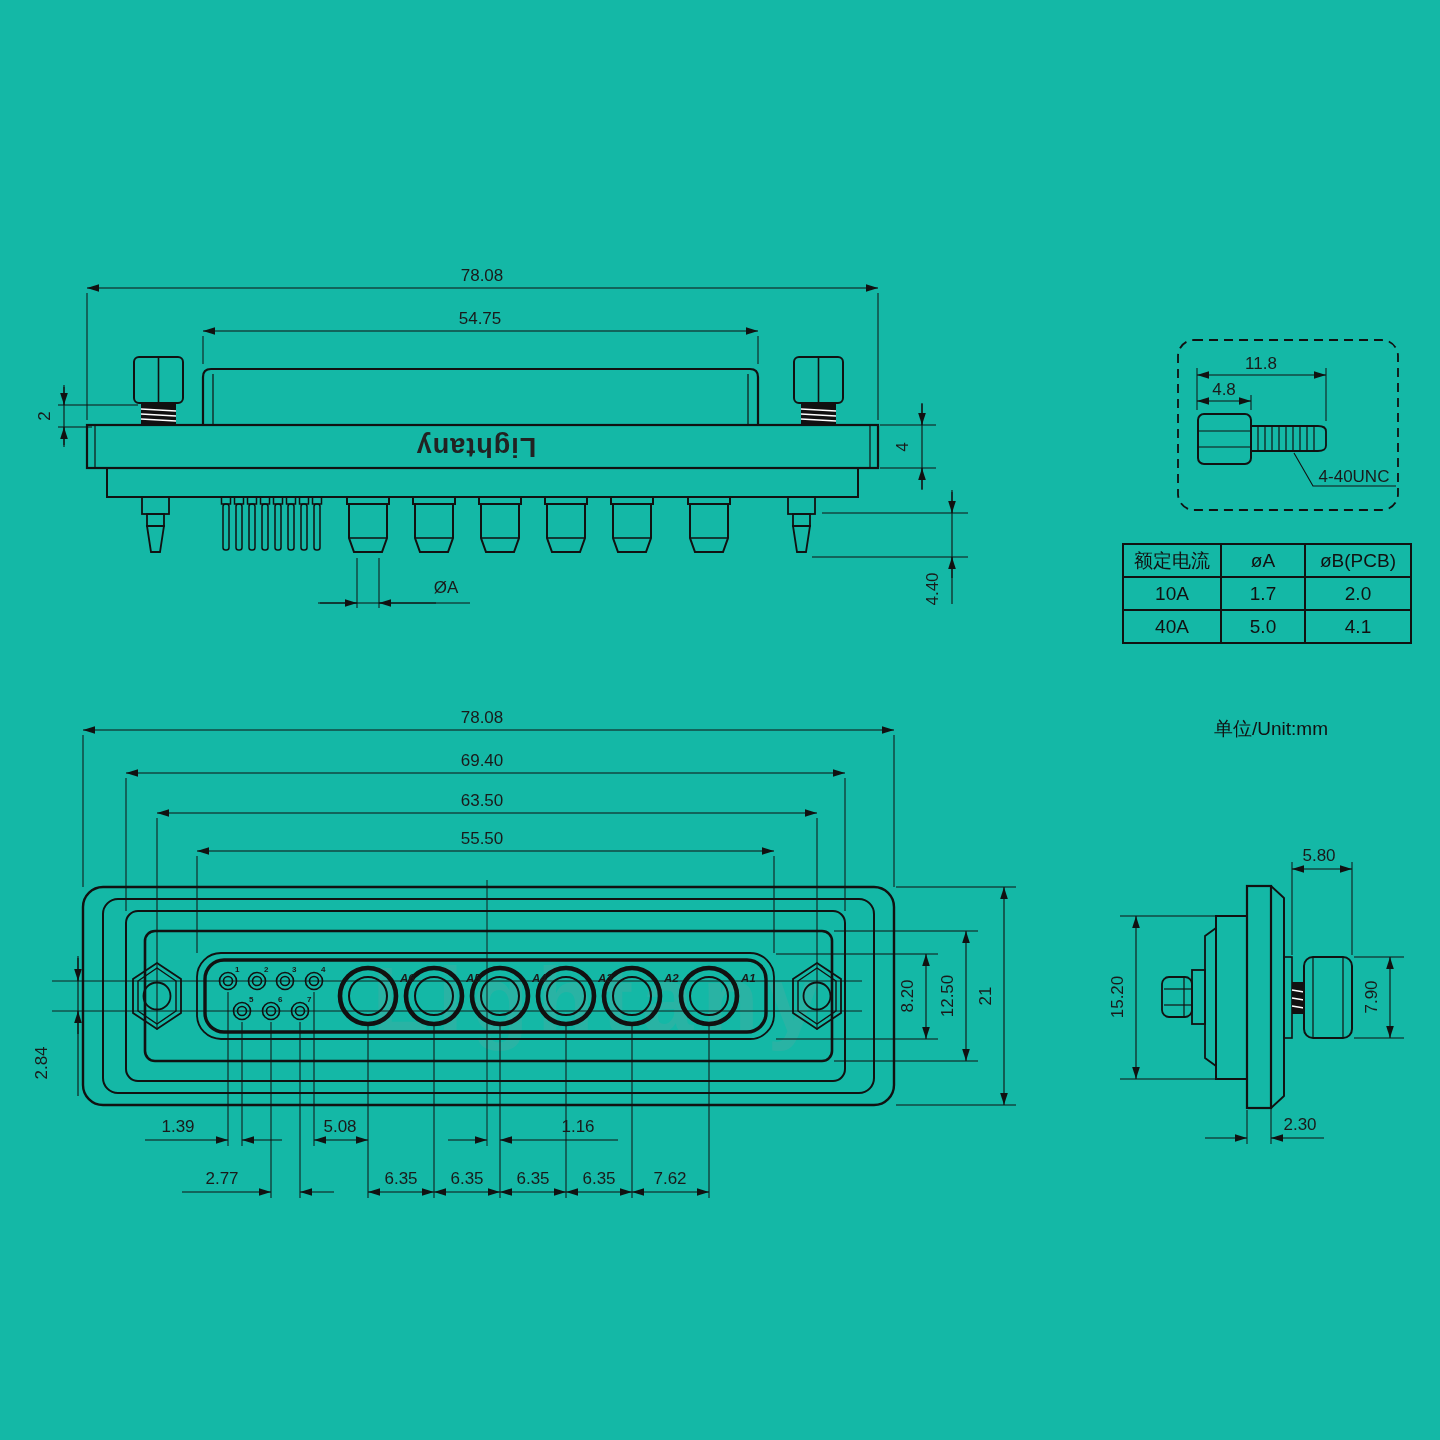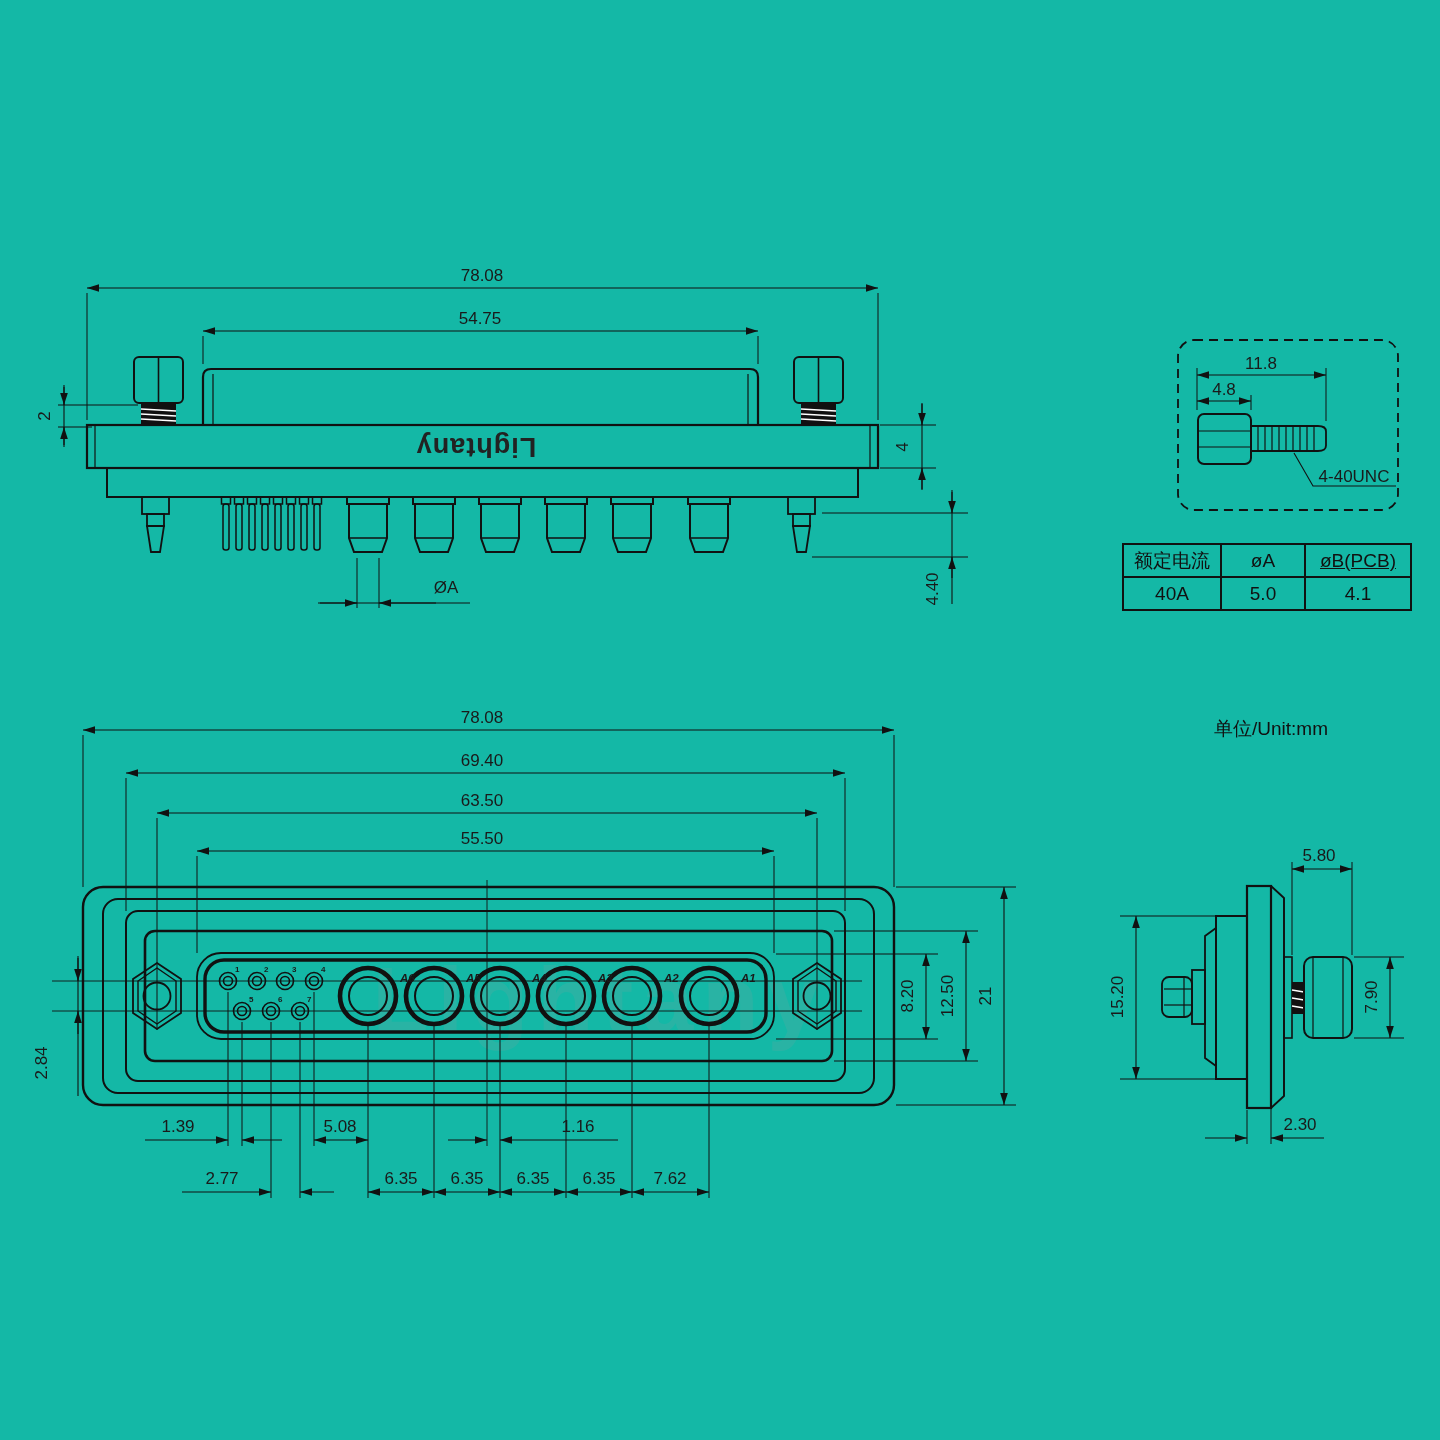--- a/index.html
+++ b/index.html
@@ -9,21 +9,21 @@
   svg text{font-family:"Liberation Sans", sans-serif;fill:#1a1a1a;}
   .dimtxt{font-size:17px;}
   .tinytxt{font-size:8px;font-weight:bold;}
   .ctag{font-size:11.5px;font-weight:bold;font-style:italic;}
   .logo{font-size:27px;font-weight:bold;letter-spacing:1px;fill:#222;}
   .wm{font-size:92px;font-weight:bold;letter-spacing:9px;fill:#9a9a9a;opacity:0.16;}
   .spec-table{position:absolute;left:1122px;top:543px;}
   .spec-table table{border-collapse:collapse;}
   .spec-table td{border:2px solid #111;height:31px;text-align:center;
                  font-size:19px;color:#111;padding:0 0;}
-  .c1{width:96px;} .c2{width:82px;} .c3{width:104px;text-decoration:underline;}
+  .c1{width:96px;} .c2{width:82px;} .c3{width:104px;}
   .unit-note{position:absolute;left:1122px;top:716px;width:298px;text-align:center;
              font-size:19px;color:#111;}
 </style>
 </head>
 <body>
 
 <div class="stage">
 <svg width="1440" height="1440" viewBox="0 0 1440 1440">
   <defs>
     <marker id="mE" markerWidth="14" markerHeight="10" refX="13" refY="5" orient="auto" markerUnits="userSpaceOnUse">
@@ -377,20 +377,25 @@
 
 <div class="spec-table">
   <table>
     <tbody>
           <tr>
       <td class="c1">额定电流</td>
       <td class="c2">øA</td>
       <td class="c3">øB(PCB)</td>
     </tr>
     <tr>
+      <td>10A</td>
+      <td>1.7</td>
+      <td>2.0</td>
+    </tr>
+    <tr>
       <td>40A</td>
       <td>5.0</td>
       <td>4.1</td>
     </tr>
   </tbody>
       </table>
 </div>
 <div class="unit-note">单位/Unit:mm</div>
 </div>
 

